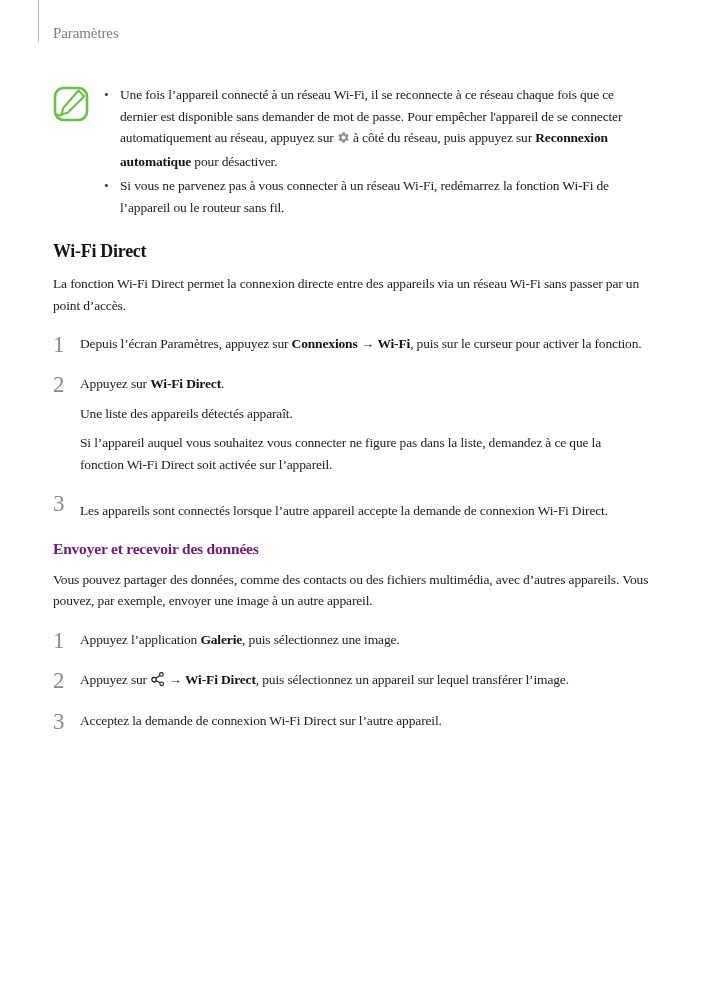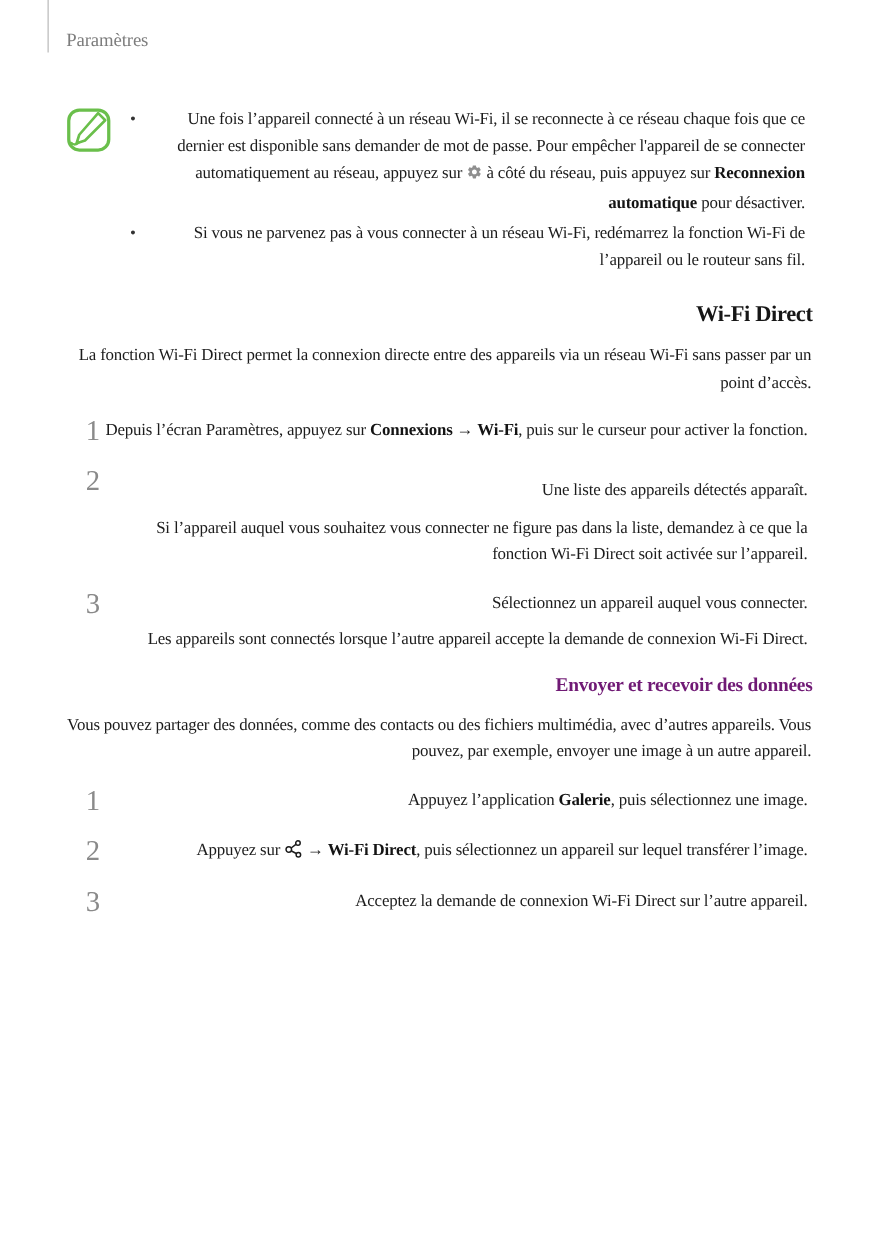--- a/index.html
+++ b/index.html
@@ -22,21 +22,21 @@
   .header-title {
     position: absolute;
     left: 53px; top: 25px;
     font-size: 15px;
     color: #7d7d7d;
     letter-spacing: -0.1px;
   }
   
   .content {
     position: absolute;
-    top: 84px; left: 53px; right: 53px; text-align: right;
+    top: 84px; left: 53px; right: 53px;
   }
   .txt {
     font-size: 13.5px;
     line-height: 21.5px;
     letter-spacing: -0.15px;
     color: #1c1c1c;
   }
   b, .b { font-weight: bold; color: #141414; }
   
   .note-block { display: flex; align-items: flex-start; }
@@ -124,29 +124,29 @@
     <p class="para txt">La fonction Wi-Fi Direct permet la connexion directe entre des appareils via un réseau Wi-Fi sans passer par un point d’accès.</p>
 
     <div class="step">
       <div class="step-number">1</div>
       <div class="step-body txt"><span>Depuis l’écran Paramètres, appuyez sur </span><b>Connexions</b><span> → </span><b>Wi-Fi</b><span>, puis sur le curseur pour activer la fonction.</span></div>
     </div>
 
     <div class="step">
       <div class="step-number">2</div>
       <div class="step-body txt">
+        <div><span>Appuyez sur </span><b>Wi-Fi Direct</b><span>.</span></div>
         <div class="sub">Une liste des appareils détectés apparaît.</div>
         <div class="sub">Si l’appareil auquel vous souhaitez vous connecter ne figure pas dans la liste, demandez à ce que la fonction Wi-Fi Direct soit activée sur l’appareil.</div>
       </div>
     </div>
 
     <div class="step">
       <div class="step-number">3</div>
       <div class="step-body txt">
-        <div>Sélectionnez un appareil auquel vous connecter.</div>
         <div class="sub">Les appareils sont connectés lorsque l’autre appareil accepte la demande de connexion Wi-Fi Direct.</div>
       </div>
     </div>
 
     <h2 class="sub-title">Envoyer et recevoir des données</h2>
     <p class="para txt">Vous pouvez partager des données, comme des contacts ou des fichiers multimédia, avec d’autres appareils. Vous pouvez, par exemple, envoyer une image à un autre appareil.</p>
 
     <div class="step">
       <div class="step-number">1</div>
       <div class="step-body txt"><span>Appuyez l’application </span><b>Galerie</b><span>, puis sélectionnez une image.</span></div>

